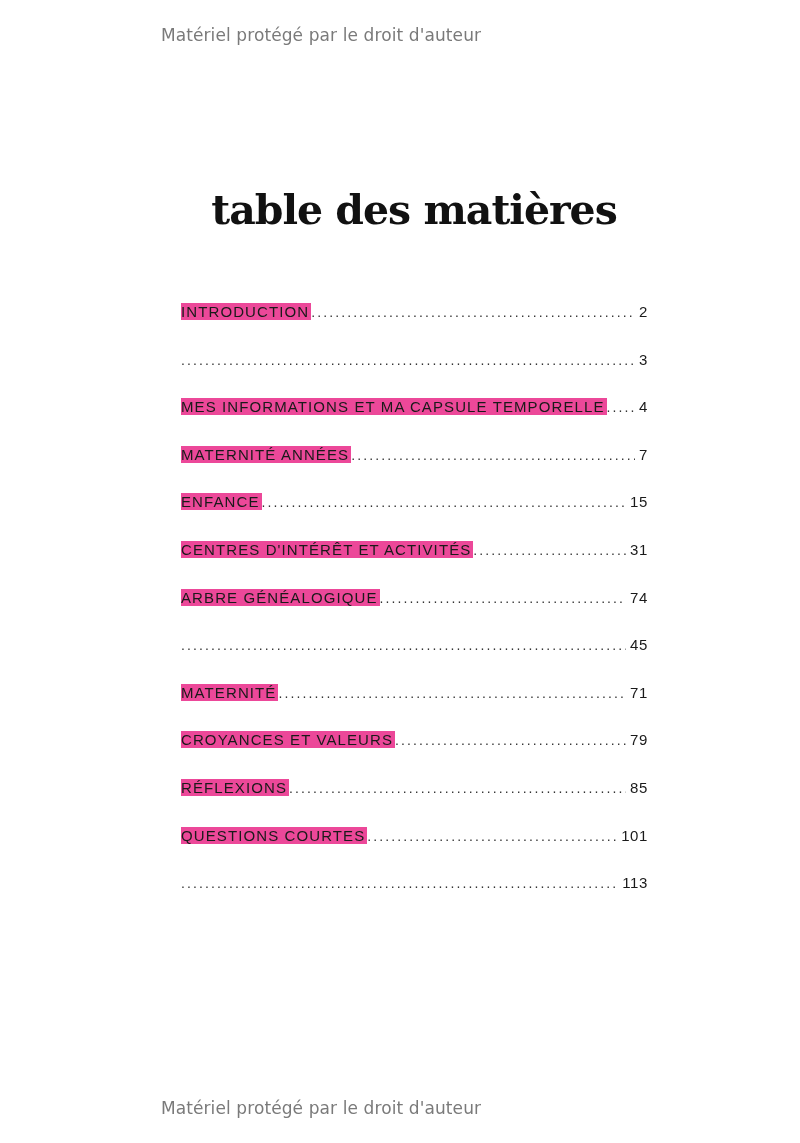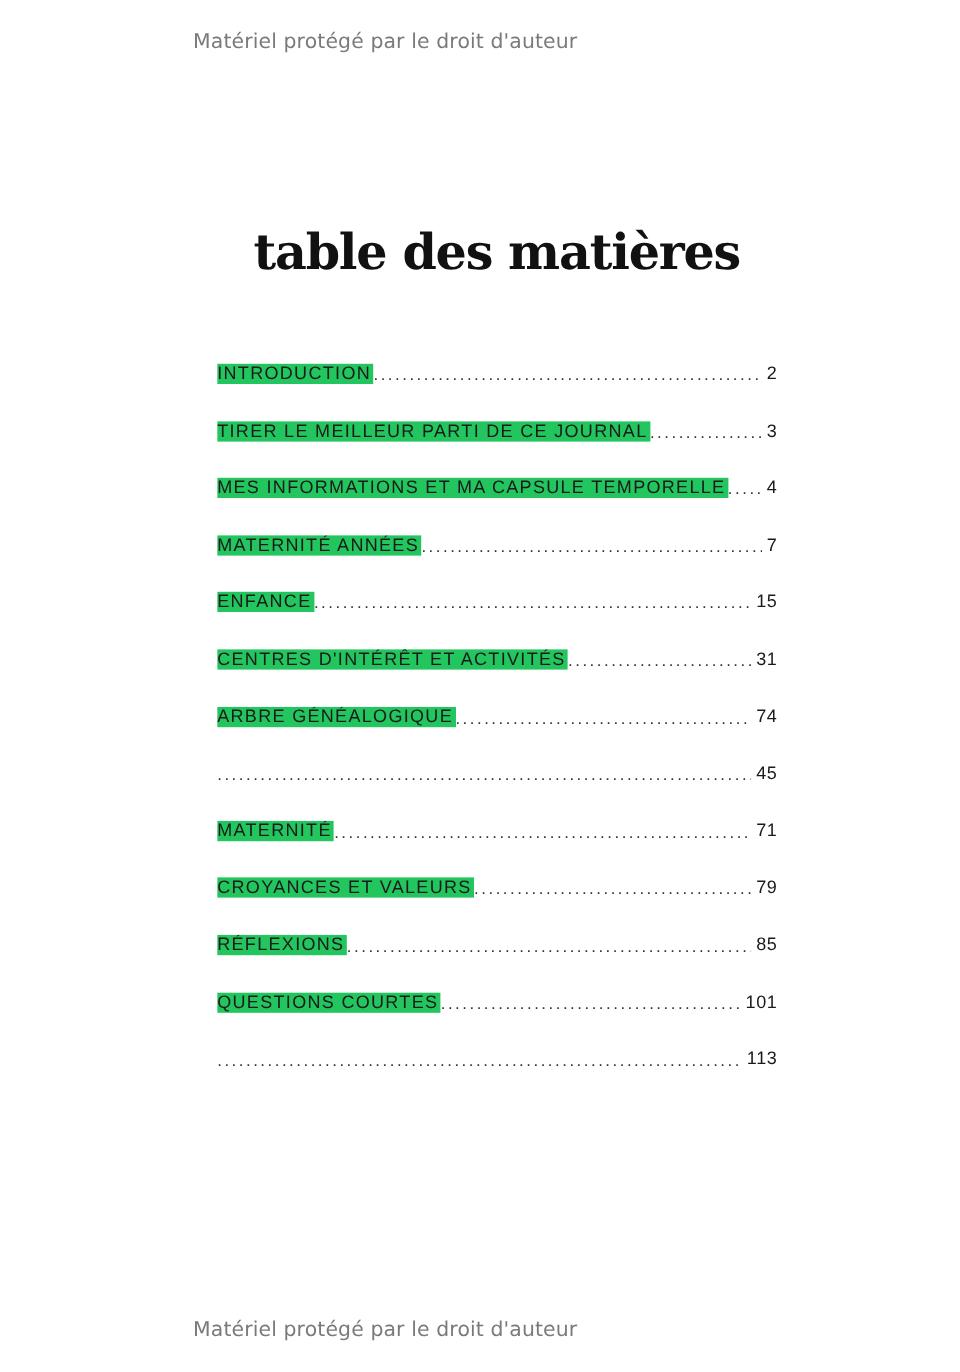--- a/index.html
+++ b/index.html
@@ -54,21 +54,21 @@
       font-family: "Liberation Sans", sans-serif;
       font-size: 15px;
       letter-spacing: 1.1px;
       color: #1a1a1a;
       white-space: nowrap;
       overflow: hidden;
     }
     .toc-label {
       flex: 0 0 auto;
       padding-right: 2px;
-      background: #22c55e;
+      background: #ec4899;
       z-index: 1;
     }
     .toc-leader {
       flex: 1 1 auto;
       overflow: hidden;
       letter-spacing: 2.1px;
       color: #333333;
       font-size: 14px;
       line-height: 18px;
     }
@@ -88,21 +88,20 @@
 
 <h1 class="title" style="margin:0;">table des matières</h1>
 
 <div class="toc">
   <div class="toc-row">
     <span class="toc-label">INTRODUCTION</span>
     <span class="toc-leader">..................................................................................................................</span>
     <span class="toc-page">2</span>
   </div>
   <div class="toc-row">
-    <span class="toc-label">TIRER LE MEILLEUR PARTI DE CE JOURNAL</span>
     <span class="toc-leader">..................................................................................................................</span>
     <span class="toc-page">3</span>
   </div>
   <div class="toc-row">
     <span class="toc-label">MES INFORMATIONS ET MA CAPSULE TEMPORELLE</span>
     <span class="toc-leader">..................................................................................................................</span>
     <span class="toc-page">4</span>
   </div>
   <div class="toc-row">
     <span class="toc-label">MATERNITÉ ANNÉES</span>

